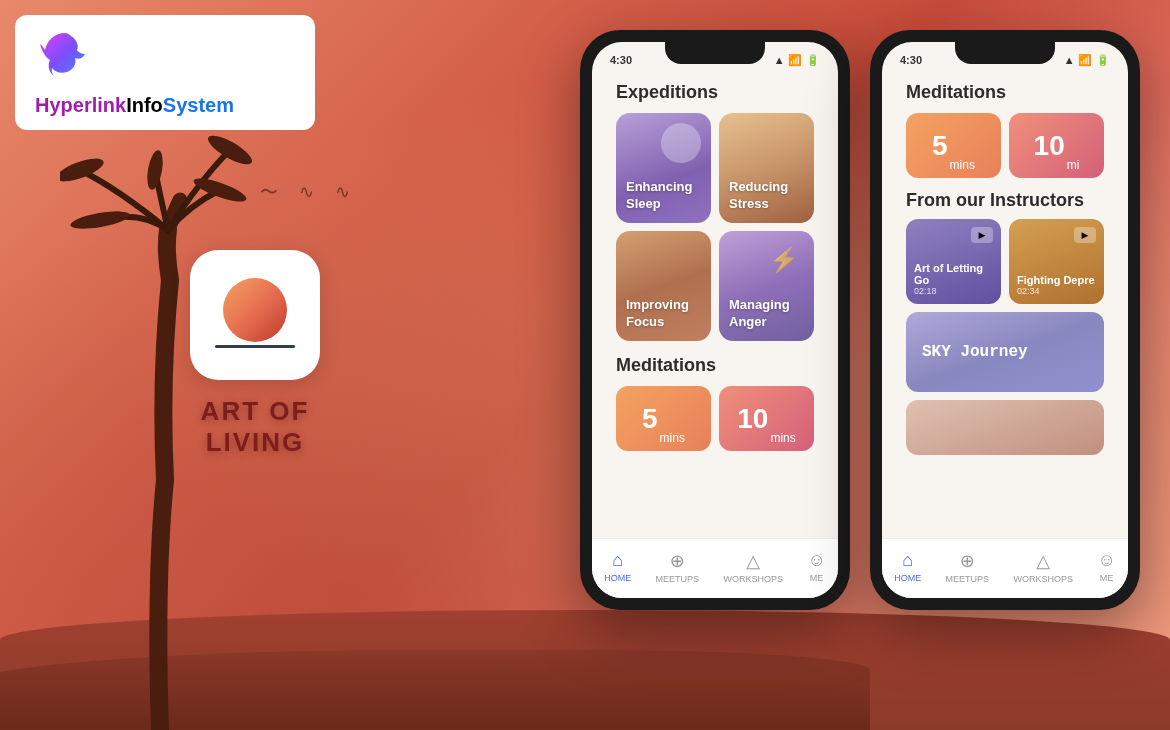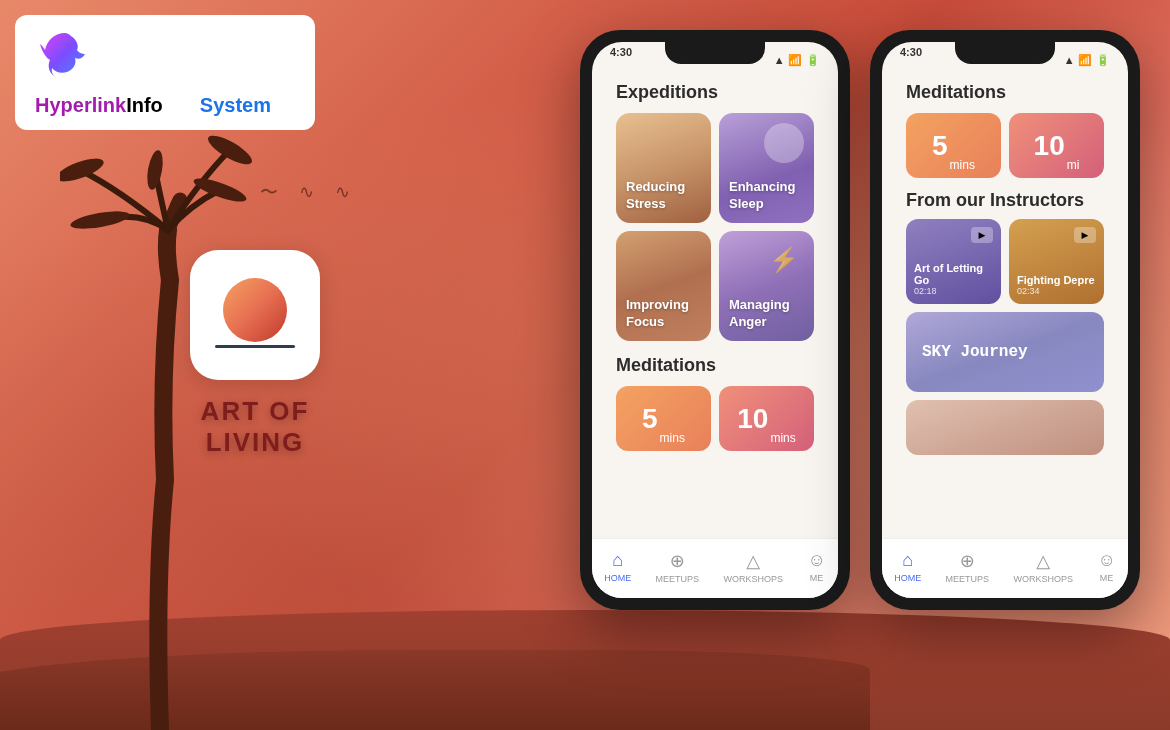--- a/index.html
+++ b/index.html
@@ -78,21 +78,21 @@
       width: 60px;
       height: 60px;
       margin-bottom: 6px;
     }
     .logo-text {
       font-size: 20px;
       font-weight: 700;
     }
     .logo-text .hyperlink { color: #a21caf; }
     .logo-text .info { color: #000000; }
-    .logo-text .system { color: #1a73e8; margin-left: 37px; }
+    .logo-text .system { color: #1a73e8; }
 
     
     .app-showcase {
       position: absolute;
       left: 155px;
       top: 250px;
       text-align: center;
       width: 200px;
     }
     .app-icon {
@@ -178,20 +178,21 @@
       left: 50%;
       transform: translateX(-50%);
       z-index: 10;
     }
 
     
     .status-bar {
       height: 32px;
       display: flex;
       justify-content: space-between;
+      align-items: center;
       padding: 0 18px;
       font-size: 11px;
       font-weight: 600;
       color: #333;
       flex-shrink: 0;
       padding-top: 4px;
     }
     .status-right {
       display: flex;
       gap: 4px;
@@ -474,27 +475,27 @@
           <span>📶</span>
           <span>🔋</span>
         </div>
       </div>
 
       <div class="screen-content">
         <div class="section-title">Expeditions</div>
 
         <div class="cards-grid">
 
-          <div class="exp-card card-stress">
-            <span class="exp-card-label">Reducing Stress</span>
-          </div>
-
           <div class="exp-card card-sleep">
             <div class="card-moon"></div>
             <span class="exp-card-label">Enhancing Sleep</span>
+          </div>
+
+          <div class="exp-card card-stress">
+            <span class="exp-card-label">Reducing Stress</span>
           </div>
 
           <div class="exp-card card-focus">
             <span class="exp-card-label">Improving Focus</span>
           </div>
 
           <div class="exp-card card-anger">
             <span class="lightning">⚡</span>
             <span class="exp-card-label">Managing Anger</span>
           </div>

